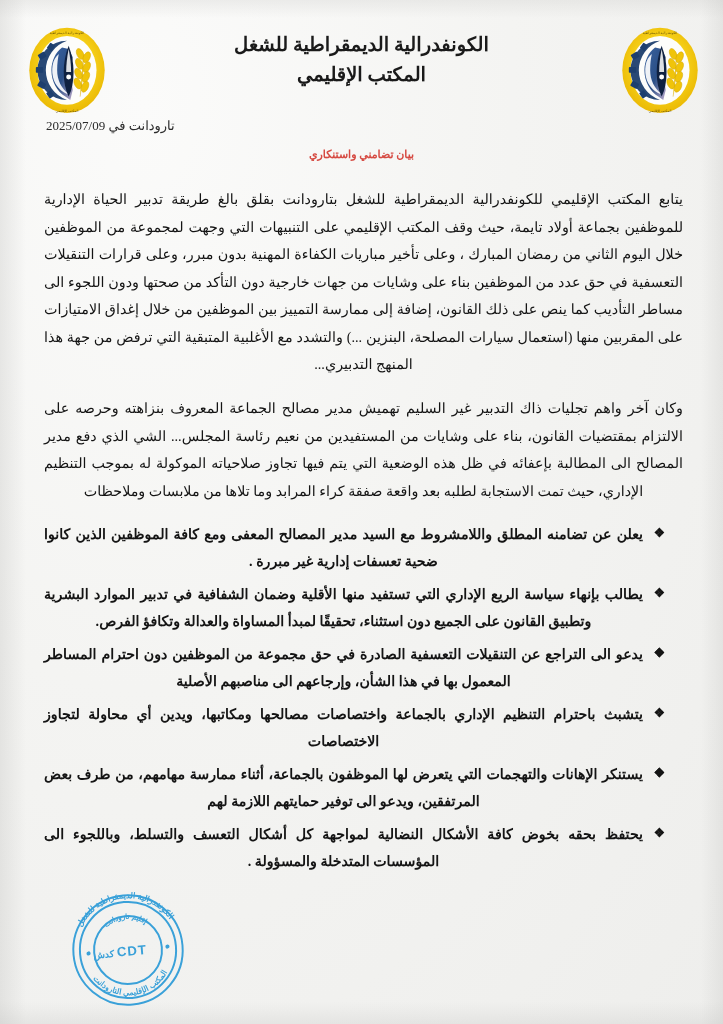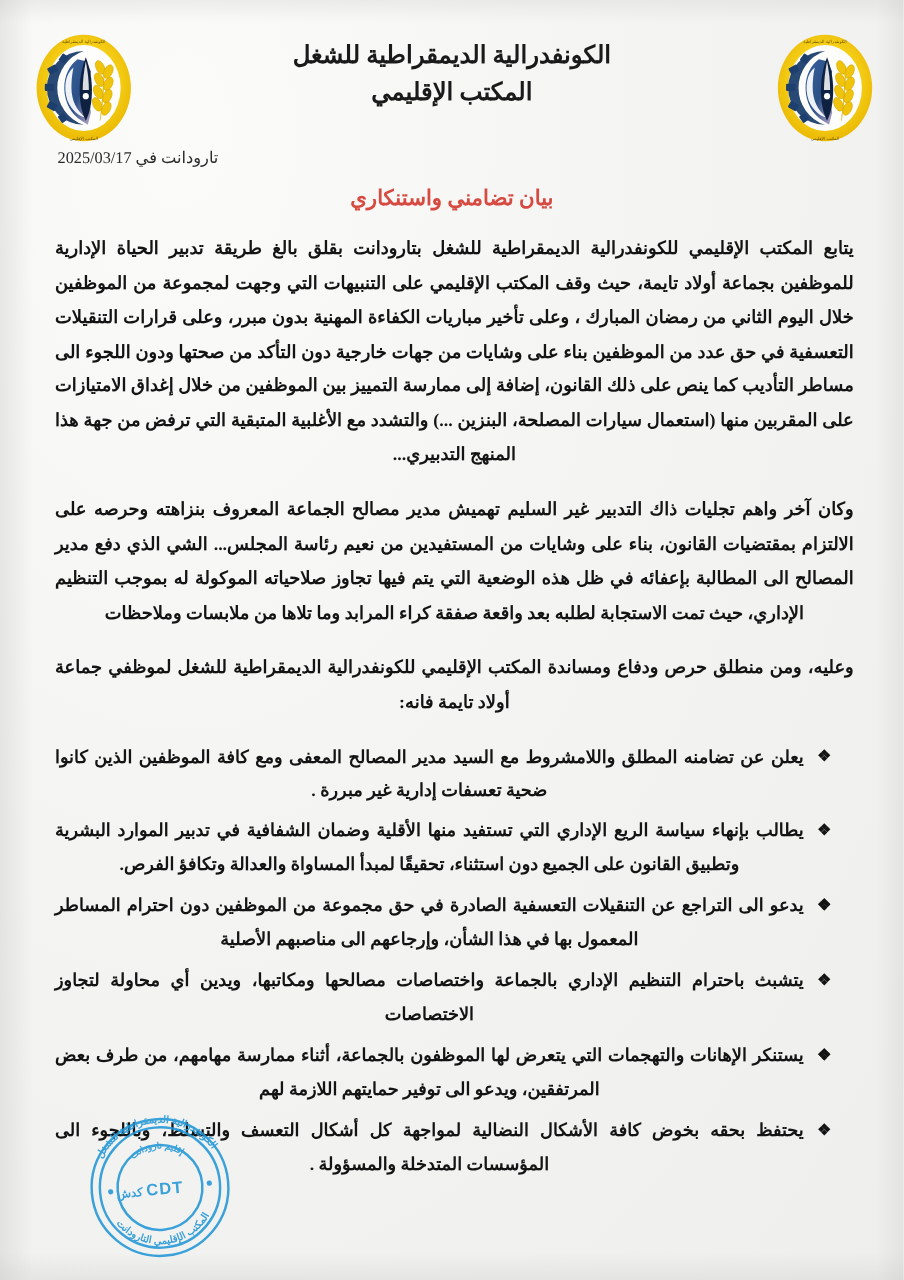--- a/index.html
+++ b/index.html
@@ -74,42 +74,42 @@
     font-weight: normal;
   }
 
   
   .doc-title {
     position: absolute;
     top: 148px;
     left: 0;
     right: 0;
     text-align: center;
-    font-size: 17px;
+    font-size: 11px;
     font-weight: bold;
     color: #d64a42;
   }
 
   
   .content {
     position: absolute;
     top: 186px;
     left: 44px;
     right: 40px;
     direction: rtl;
     text-align: justify;
   }
   p.para {
     margin: 0 0 16px 0;
     font-size: 14.3px;
     line-height: 1.93;
     color: #141414;
     text-align: justify;
     text-align-last: center;
-    font-weight: bold;
+    font-weight: normal;
   }
   .bullets {
     list-style: none;
     margin: 6px 0 0 0;
     padding: 0 18px 0 0;
   }
   .bullets li {
     position: relative;
     font-size: 14.2px;
     line-height: 1.9;
@@ -249,28 +249,27 @@
         <text x="50" y="107" text-anchor="middle">المكتب الإقليمي</text>
       </g>
     </svg>
 
     <div class="header-titles">
       <div class="line">الكونفدرالية الديمقراطية للشغل</div>
       <div class="line">المكتب الإقليمي</div>
     </div>
   </div>
 
-  <div class="date-line">تارودانت في 2025/03/17</div>
+  <div class="date-line">تارودانت في 2025/07/09</div>
 
   <div class="doc-title">بيان تضامني واستنكاري</div>
 
   <div class="content">
     <p class="para">يتابع المكتب الإقليمي للكونفدرالية الديمقراطية للشغل بتارودانت بقلق بالغ طريقة تدبير الحياة الإدارية للموظفين بجماعة أولاد تايمة، حيث وقف المكتب الإقليمي على التنبيهات التي وجهت لمجموعة من الموظفين خلال اليوم الثاني من رمضان المبارك ، وعلى تأخير مباريات الكفاءة المهنية بدون مبرر، وعلى قرارات التنقيلات التعسفية في حق عدد من الموظفين بناء على وشايات من جهات خارجية دون التأكد من صحتها ودون اللجوء الى مساطر التأديب كما ينص على ذلك القانون، إضافة إلى ممارسة التمييز بين الموظفين من خلال إغداق الامتيازات على المقربين منها (استعمال سيارات المصلحة، البنزين ...) والتشدد مع الأغلبية المتبقية التي ترفض من جهة هذا المنهج التدبيري...</p>
     <p class="para">وكان آخر واهم تجليات ذاك التدبير غير السليم تهميش مدير مصالح الجماعة المعروف بنزاهته وحرصه على الالتزام بمقتضيات القانون، بناء على وشايات من المستفيدين من نعيم رئاسة المجلس... الشي الذي دفع مدير المصالح الى المطالبة بإعفائه في ظل هذه الوضعية التي يتم فيها تجاوز صلاحياته الموكولة له بموجب التنظيم الإداري، حيث تمت الاستجابة لطلبه بعد واقعة صفقة كراء المرابد وما تلاها من ملابسات وملاحظات</p>
-    <p class="para">وعليه، ومن منطلق حرص ودفاع ومساندة المكتب الإقليمي للكونفدرالية الديمقراطية للشغل لموظفي جماعة أولاد تايمة فانه:</p>
 
     <ul class="bullets">
       <li>
         <span class="bullet-glyph">❖</span>
         <span>يعلن عن تضامنه المطلق واللامشروط مع السيد مدير المصالح المعفى ومع كافة الموظفين الذين كانوا ضحية تعسفات إدارية غير مبررة .</span>
       </li>
       <li>
         <span class="bullet-glyph">❖</span>
         <span>يطالب بإنهاء سياسة الريع الإداري التي تستفيد منها الأقلية وضمان الشفافية في تدبير الموارد البشرية وتطبيق القانون على الجميع دون استثناء، تحقيقًا لمبدأ المساواة والعدالة وتكافؤ الفرص.</span>
       </li>

